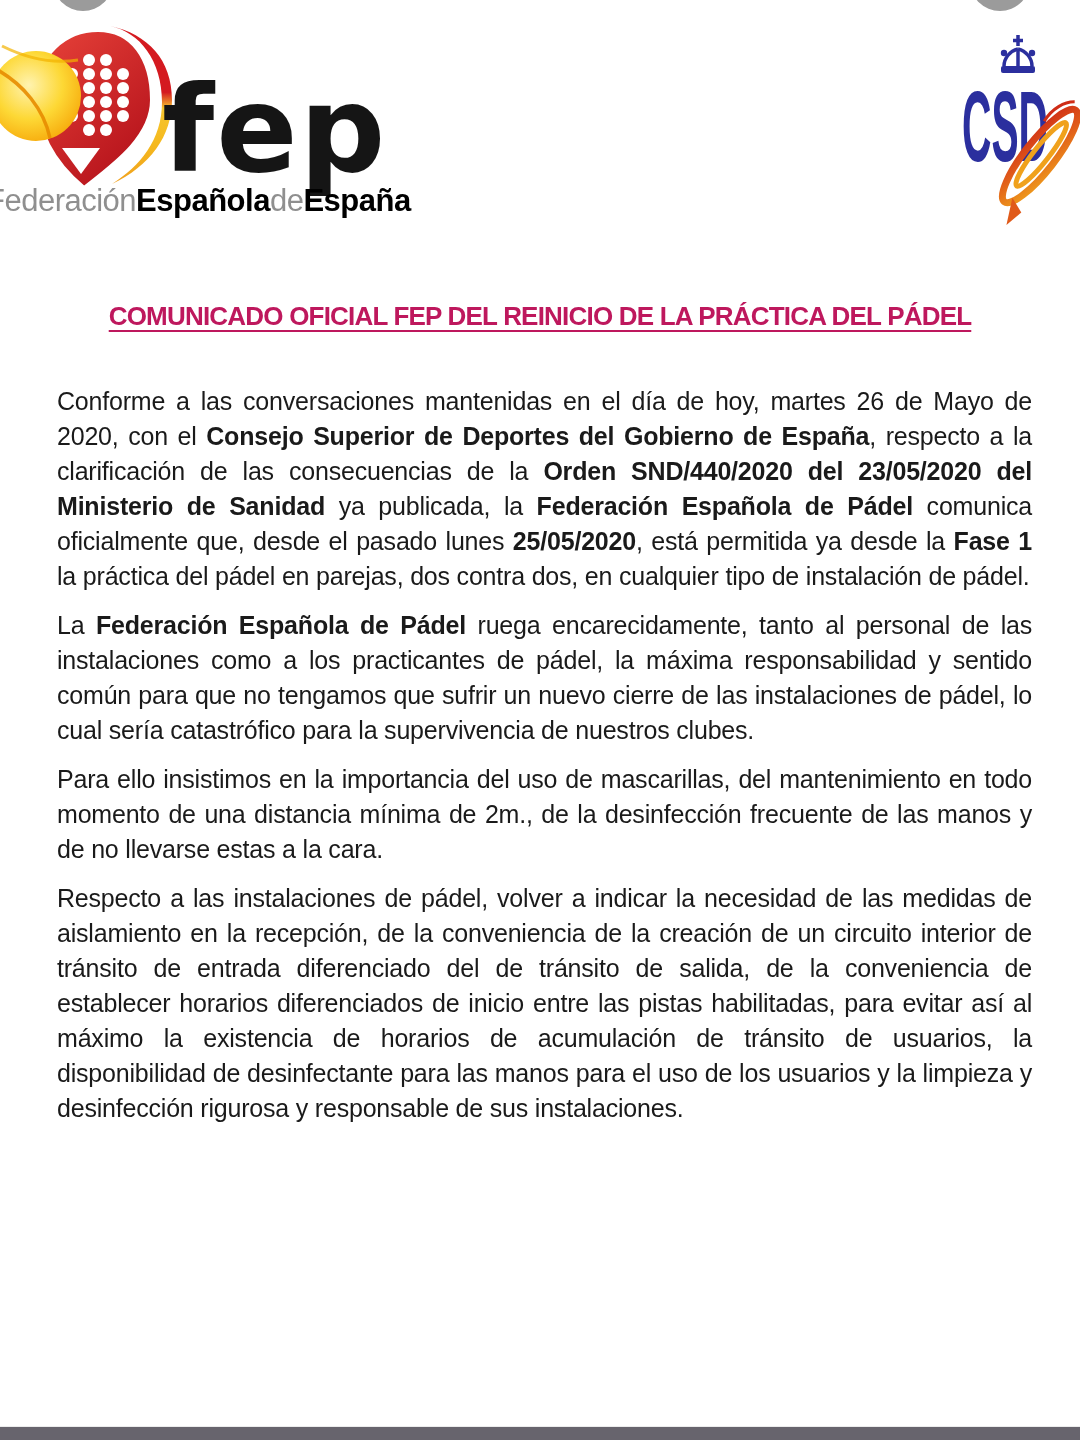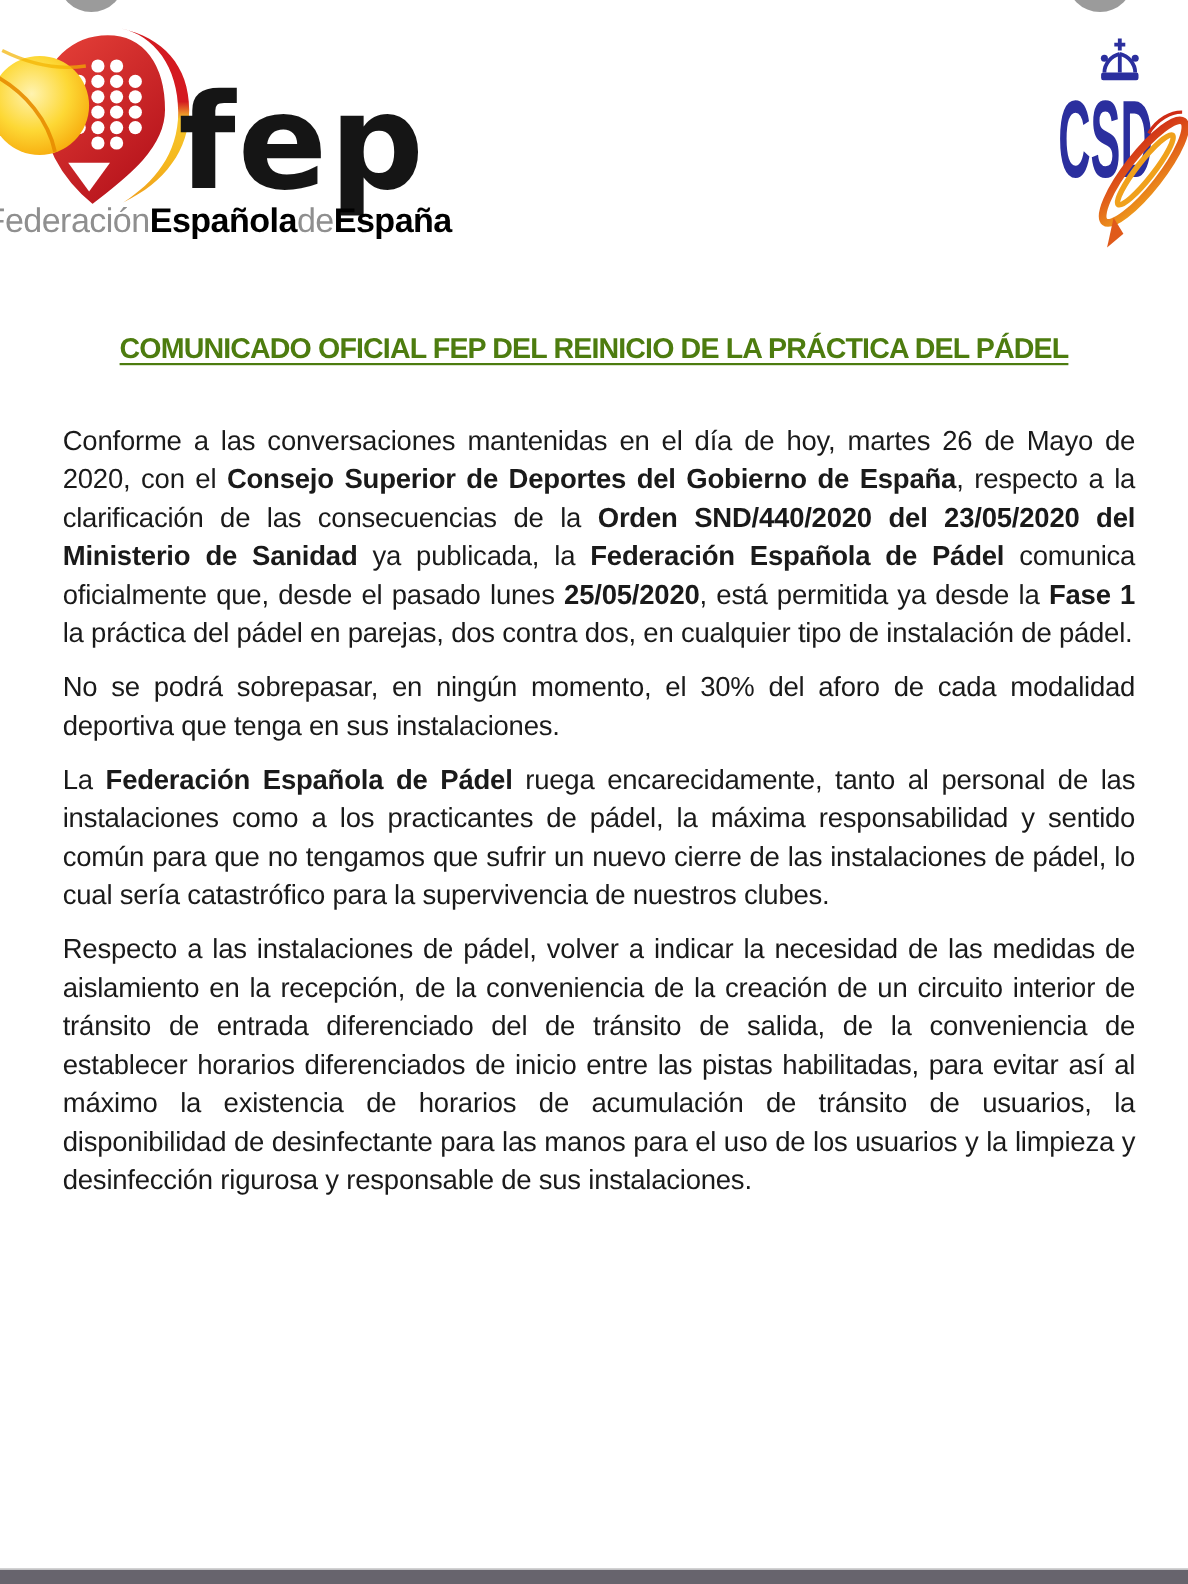--- a/index.html
+++ b/index.html
@@ -19,21 +19,21 @@
   .fep-logo-svg{position:absolute;left:0;top:0;width:390px;height:215px;}
   .fep-tagline{
     position:absolute;left:-14px;top:167px;white-space:nowrap;
     font-size:31px;letter-spacing:-0.5px;line-height:36px;
   }
   .fep-tagline .muted{color:#8f8f8f;font-weight:400;}
   .fep-tagline .strong{color:#000000;font-weight:700;}
   .csd-logo-svg{position:absolute;right:0;top:0;width:150px;height:215px;}
   h1.doc-title{
     margin:70px 0 0 0;text-align:center;white-space:nowrap;
-    font-size:26px;font-weight:700;letter-spacing:-0.8px;color:#4d7c0f;
+    font-size:26px;font-weight:700;letter-spacing:-0.8px;color:#be185d;
     text-decoration:underline;text-underline-offset:5px;
     text-decoration-thickness:2px;
   }
   main.doc-body{
     margin:52px 48px 0 57px;
     text-align:justify;
     font-size:25px;line-height:35px;letter-spacing:-0.2px;color:var(--text-color,#1a1a1a);
   }
   main.doc-body p{margin:0 0 14px 0;}
   main.doc-body b{font-weight:700;}
@@ -129,18 +129,18 @@
       <path d="M -75 16 L -50 4 L -56 20 Z" fill="#e05a1a" stroke="none"></path>
       <path d="M 30 -18 C 45 -20 58 -14 64 -6" fill="none" stroke="#cf2c16" stroke-width="3"></path>
     </g>
   </svg>
 </header>
 
 <h1 class="doc-title">COMUNICADO OFICIAL FEP DEL REINICIO DE LA PRÁCTICA DEL PÁDEL</h1>
 
 <main class="doc-body" id="doc-body">
     <p><span>Conforme a las conversaciones mantenidas en el día de hoy, martes 26 de Mayo de 2020, con el </span><b>Consejo Superior de Deportes del Gobierno de España</b><span>, respecto a la clarificación de las consecuencias de la </span><b>Orden SND/440/2020 del 23/05/2020 del Ministerio de Sanidad</b><span> ya publicada, la </span><b>Federación Española de Pádel</b><span> comunica oficialmente que, desde el pasado lunes </span><b>25/05/2020</b><span>, está permitida ya desde la </span><b>Fase 1</b><span> la práctica del pádel en parejas, dos contra dos, en cualquier tipo de instalación de pádel.</span></p>
-    <p><span>No se podrá sobrepasar, en ningún momento, el 30% del aforo de cada modalidad deportiva que tenga en sus instalaciones.</span></p>
     <p><span>La </span><b>Federación Española de Pádel</b><span> ruega encarecidamente, tanto al personal de las instalaciones como a los practicantes de pádel, la máxima responsabilidad y sentido común para que no tengamos que sufrir un nuevo cierre de las instalaciones de pádel, lo cual sería catastrófico para la supervivencia de nuestros clubes.</span></p>
+    <p><span>Para ello insistimos en la importancia del uso de mascarillas, del mantenimiento en todo momento de una distancia mínima de 2m., de la desinfección frecuente de las manos y de no llevarse estas a la cara.</span></p>
     <p><span>Respecto a las instalaciones de pádel, volver a indicar la necesidad de las medidas de aislamiento en la recepción, de la conveniencia de la creación de un circuito interior de tránsito de entrada diferenciado del de tránsito de salida, de la conveniencia de establecer horarios diferenciados de inicio entre las pistas habilitadas, para evitar así al máximo la existencia de horarios de acumulación de tránsito de usuarios, la disponibilidad de desinfectante para las manos para el uso de los usuarios y la limpieza y desinfección rigurosa y responsable de sus instalaciones.</span></p>
   </main>
 
 <div class="bottom-bar"></div>
 
 </body></html>

